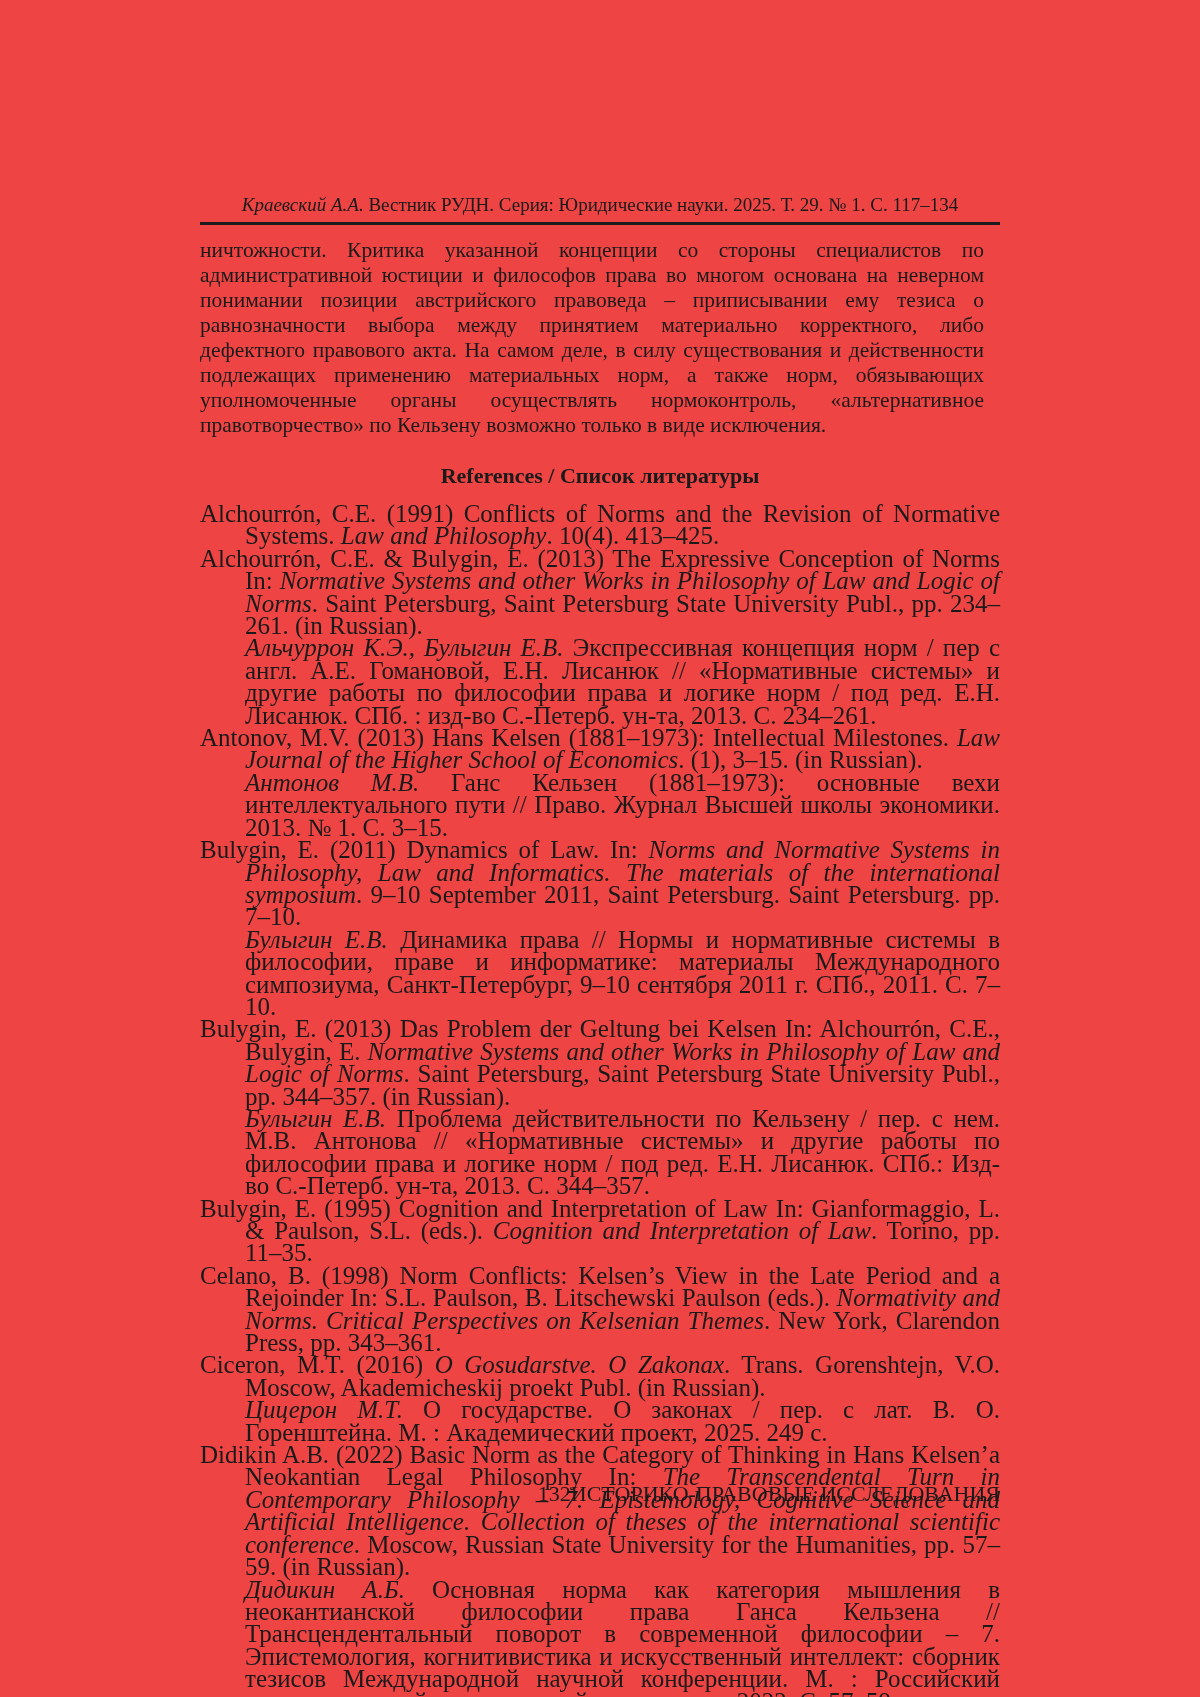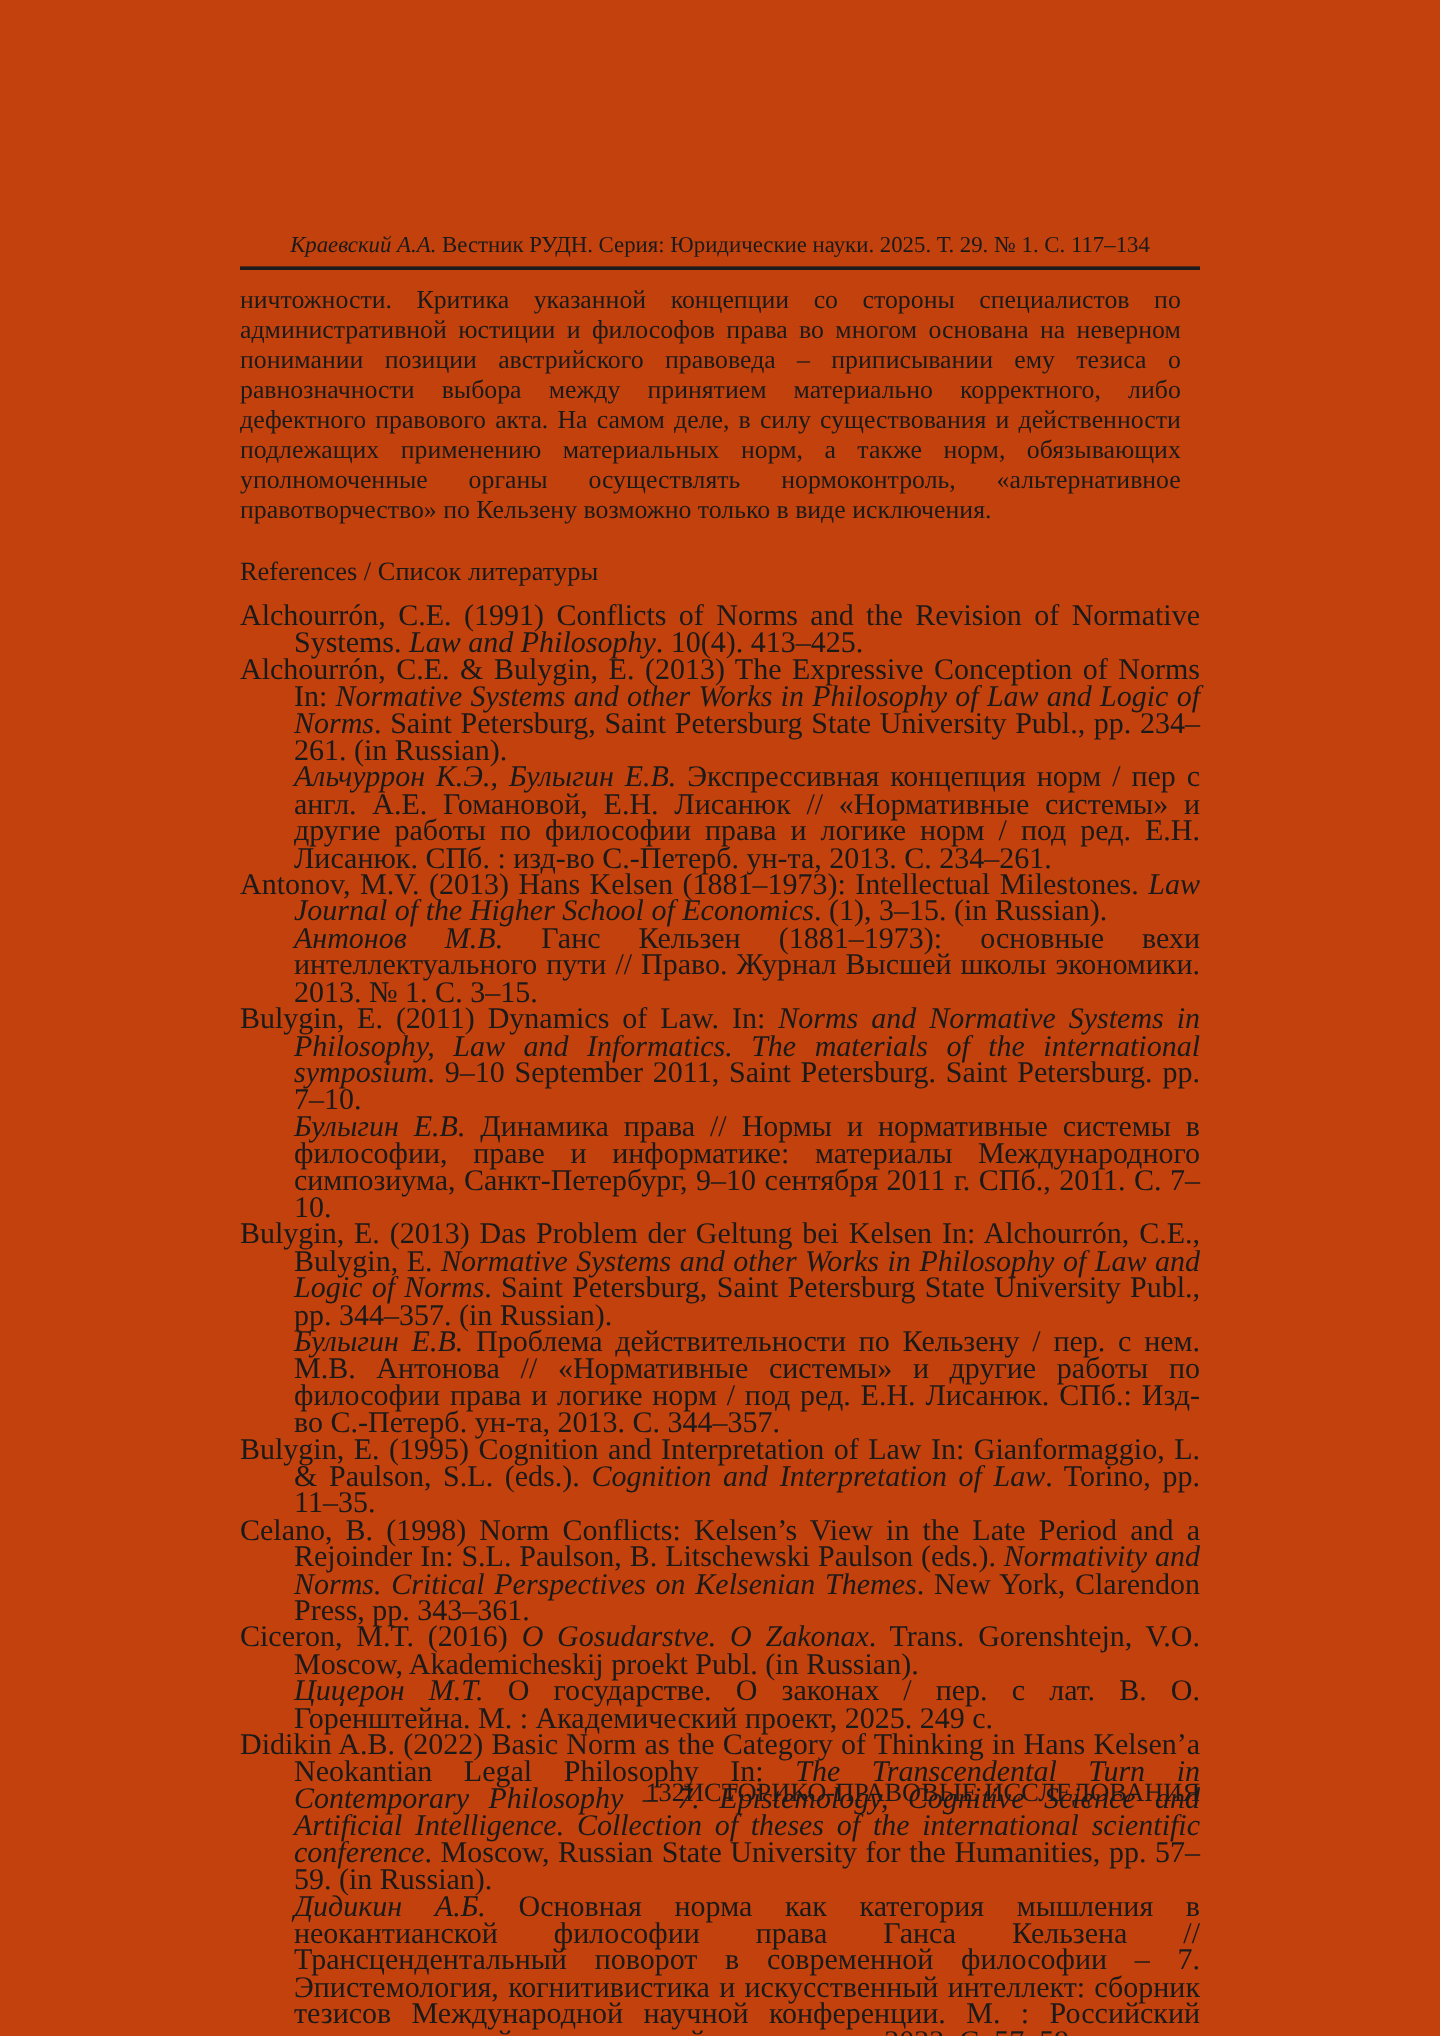--- a/index.html
+++ b/index.html
@@ -1,21 +1,21 @@
 <!DOCTYPE html>
 <html lang="ru"><head>
 <meta charset="utf-8">
 <style>
   html, body { margin: 0; padding: 0; background: #e8e8e8; }
   .page {
     position: relative;
     width: 1200px;
     height: 1697px;
     margin: 0 auto;
-    background: #c2410c;
+    background: #ef4444;
     box-sizing: border-box;
     padding: 193px 200px 0 200px;
     font-family: "Liberation Serif", "DejaVu Serif", serif;
     color: #1a1a1a;
   }
   .running-head {
     font-size: 19px;
     line-height: 24px;
     text-align: center;
     white-space: nowrap;
@@ -29,22 +29,22 @@
   .body-par {
     margin: 13px 16px 0 0;
     font-size: 21.5px;
     line-height: 25px;
     text-align: justify;
   }
   .refs-heading {
     margin: 24px 0 0 0;
     font-size: 22px;
     line-height: 28px;
-    font-weight: normal;
-    text-align: left;
+    font-weight: bold;
+    text-align: center;
   }
   .refs-list {
     margin-top: 13px;
     font-size: 25px;
     line-height: 22.4px;
     text-align: justify;
   }
   .ref-main {
     margin: 0;
     padding-left: 45px;

